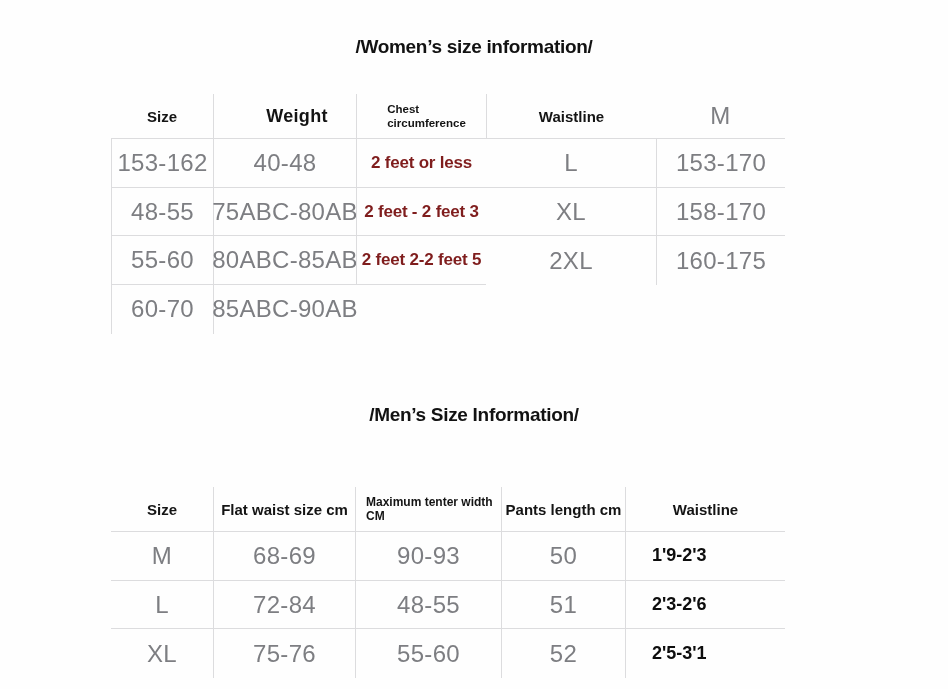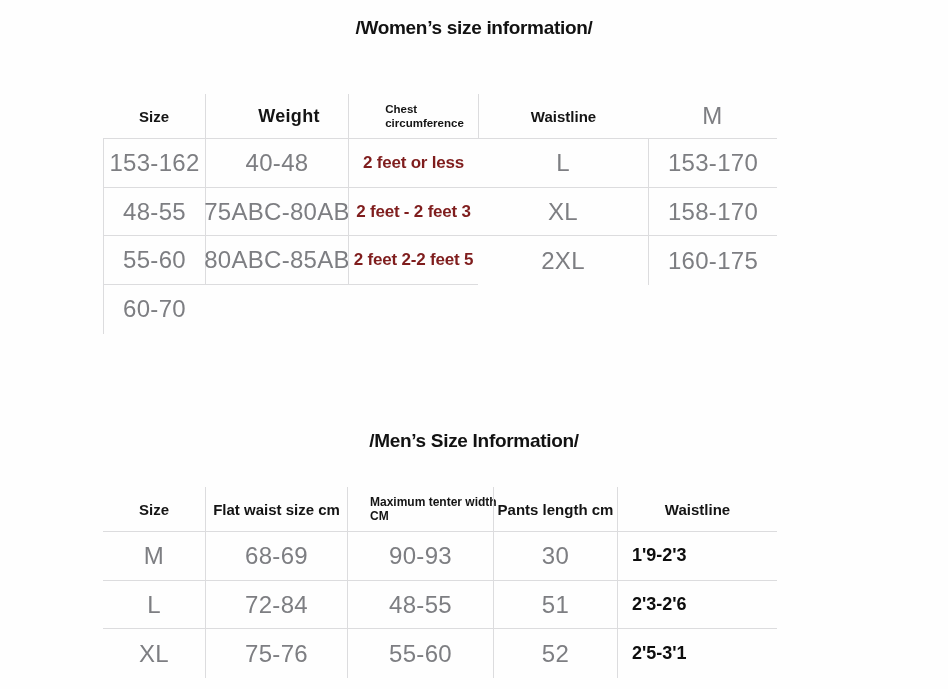--- a/index.html
+++ b/index.html
@@ -10,25 +10,25 @@
     font-family:"Liberation Sans","DejaVu Sans",sans-serif;
     overflow:hidden;
   }
   .sec-title{
     position:absolute;left:0;width:948px;
     text-align:center;
     font-size:19px;font-weight:700;color:#121212;
     letter-spacing:-0.3px;
     white-space:nowrap;
   }
-  .title-women{top:17px;}
-  .title-men{top:430px;}
+  .title-women{top:36px;}
+  .title-men{top:404px;}
 
   .tbl{
-    position:absolute;left:103px;width:674px;
+    position:absolute;left:111px;width:674px;
     display:grid;
     --line:#dcdcde;
   }
   .tbl-women{
     top:94px;
     grid-template-columns:102px 143px 130px 170px 129px;
     grid-template-rows:45px repeat(4,48.7px);
   }
   .tbl-men{
     top:487px;
@@ -38,34 +38,34 @@
   .c{
     display:flex;align-items:center;justify-content:center;
     white-space:nowrap;
     box-sizing:border-box;
   }
   .bl{border-left:1px solid var(--line);}
   .bb{border-bottom:1px solid var(--line);}
   .h{font-weight:700;color:#141414;font-size:15px;}
   .h-lg{font-size:18px;letter-spacing:0.3px;padding-left:24px;}
   .h-md{font-size:15px;}
-  .h-sm{font-size:11.5px;justify-content:flex-start;padding-left:22px;}
+  .h-sm{font-size:11.5px;justify-content:flex-start;padding-left:10px;}
   .twoline{display:block;text-align:left;line-height:14px;}
   .twoline span{display:block;}
   .d{
     font-size:24px;font-weight:300;color:#7d7e82;
     letter-spacing:0.3px;
   }
   .wb{
     font-size:17px;font-weight:700;color:#7f1d1d;
     letter-spacing:-0.2px;
   }
   .mb{
     font-size:18px;font-weight:700;color:#0d0d0d;
-    justify-content:flex-start;padding-left:14px;
+    justify-content:flex-start;padding-left:26px;
   }
 </style>
 </head>
 <body>
 
 <div class="page">
 
   <div class="sec-title title-women">/Women’s size information/</div>
 
   <div class="tbl tbl-women">
@@ -93,41 +93,42 @@
 
     <div class="c d bb">XL</div>
     <div class="c d bb bl">158-170</div>
     <div class="c d bb bl">55-60</div>
     <div class="c d bb bl">80ABC-85AB</div>
     <div class="c wb bb bl">2 feet 2-2 feet 5</div>
 
     <div class="c d">2XL</div>
     <div class="c d bl">160-175</div>
     <div class="c d bl">60-70</div>
+    <div class="c d bl">85ABC-90AB</div>
   </div>
 
   <div class="sec-title title-men">/Men’s Size Information/</div>
 
   <div class="tbl tbl-men">
 
     <div class="c h bb">Size</div>
     <div class="c h h-md bb bl">Flat waist size cm</div>
     <div class="c h h-sm bb bl" style="font-size:12px;">
       <div class="twoline">
         <span>Maximum tenter width</span>
         <span>CM</span>
       </div>
     </div>
     <div class="c h h-md bb bl">Pants length cm</div>
     <div class="c h bb bl">Waistline</div>
 
     <div class="c d bb">M</div>
     <div class="c d bb bl">68-69</div>
     <div class="c d bb bl">90-93</div>
-    <div class="c d bb bl">30</div>
+    <div class="c d bb bl">50</div>
     <div class="c mb bb bl">1'9-2'3</div>
 
     <div class="c d bb">L</div>
     <div class="c d bb bl">72-84</div>
     <div class="c d bb bl">48-55</div>
     <div class="c d bb bl">51</div>
     <div class="c mb bb bl">2'3-2'6</div>
 
     <div class="c d">XL</div>
     <div class="c d bl">75-76</div>

